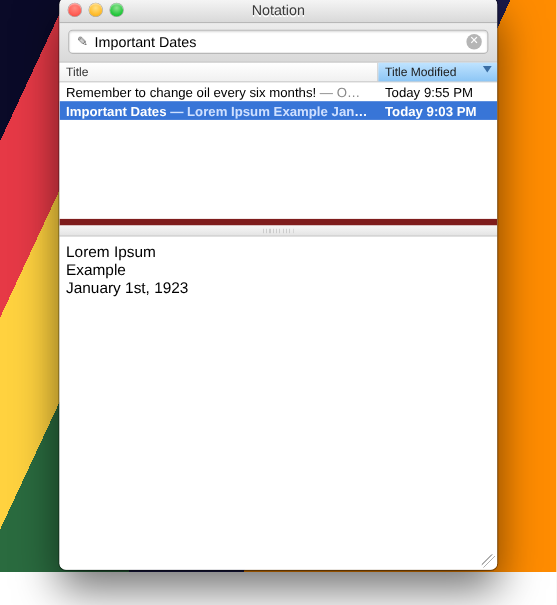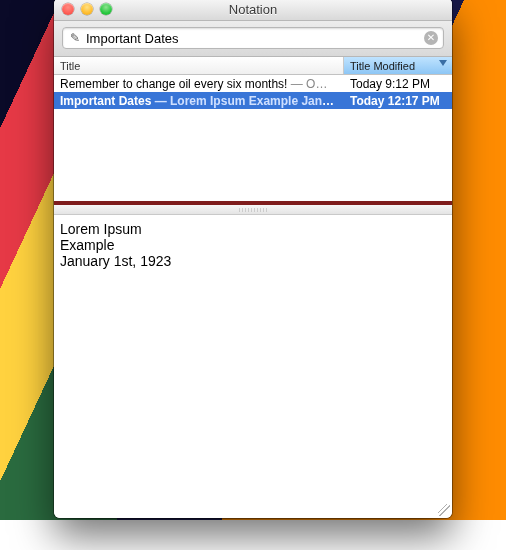--- a/index.html
+++ b/index.html
@@ -108,21 +108,21 @@
     color:#1a1a1a;
   }
   .sort-arrow {
     position:absolute; right:5px; top:3px;
     width:0;height:0;border-left:4px solid transparent;border-right:4px solid transparent;border-top:6px solid #3a6ea5;
   }
 
   .list-body {
     height: 130px;
     background:#fff;
-    border-bottom: 4px solid #7f1d1d;
+    border-bottom: 6px solid #7f1d1d;
     overflow:hidden;
     font-size:12px;
   }
   .row { display:flex; height:17px; align-items:center; }
   .row .cell-title { flex:1; padding:0 6px; white-space:nowrap; overflow:hidden; text-overflow:ellipsis; }
   .row .cell-date  { width:108px; padding:0 6px; white-space:nowrap; }
   .row .preview { color:#888; }
   .row.selected { background:#3875d7; color:#fff;font-weight:bold; }
   .row.selected .preview { color:#cfe0ff; }
 
@@ -185,25 +185,25 @@
       </div>
       <div class="col col-date">
         <span>Title Modified</span>
         <span class="sort-arrow"></span>
       </div>
     </div>
 
     <div class="list-body" id="list-body">
         <div class="row">
           <div class="cell-title"><span>Remember to change oil every six months!</span><span class="preview"> — </span><span class="preview">O…</span></div>
-          <div class="cell-date">Today  9:12 PM</div>
+          <div class="cell-date">Today  9:55 PM</div>
         </div>
         <div class="row selected">
           <div class="cell-title"><span>Important Dates</span><span class="preview"> — </span><span class="preview">Lorem Ipsum  Example Janu…</span></div>
-          <div class="cell-date">Today  12:17 PM</div>
+          <div class="cell-date">Today  9:03 PM</div>
         </div>
       </div>
 
     <div class="divider"></div>
 
     <div class="editor">Lorem Ipsum
 Example
 January 1st, 1923</div>
 
     <div class="resize-grip"></div>

